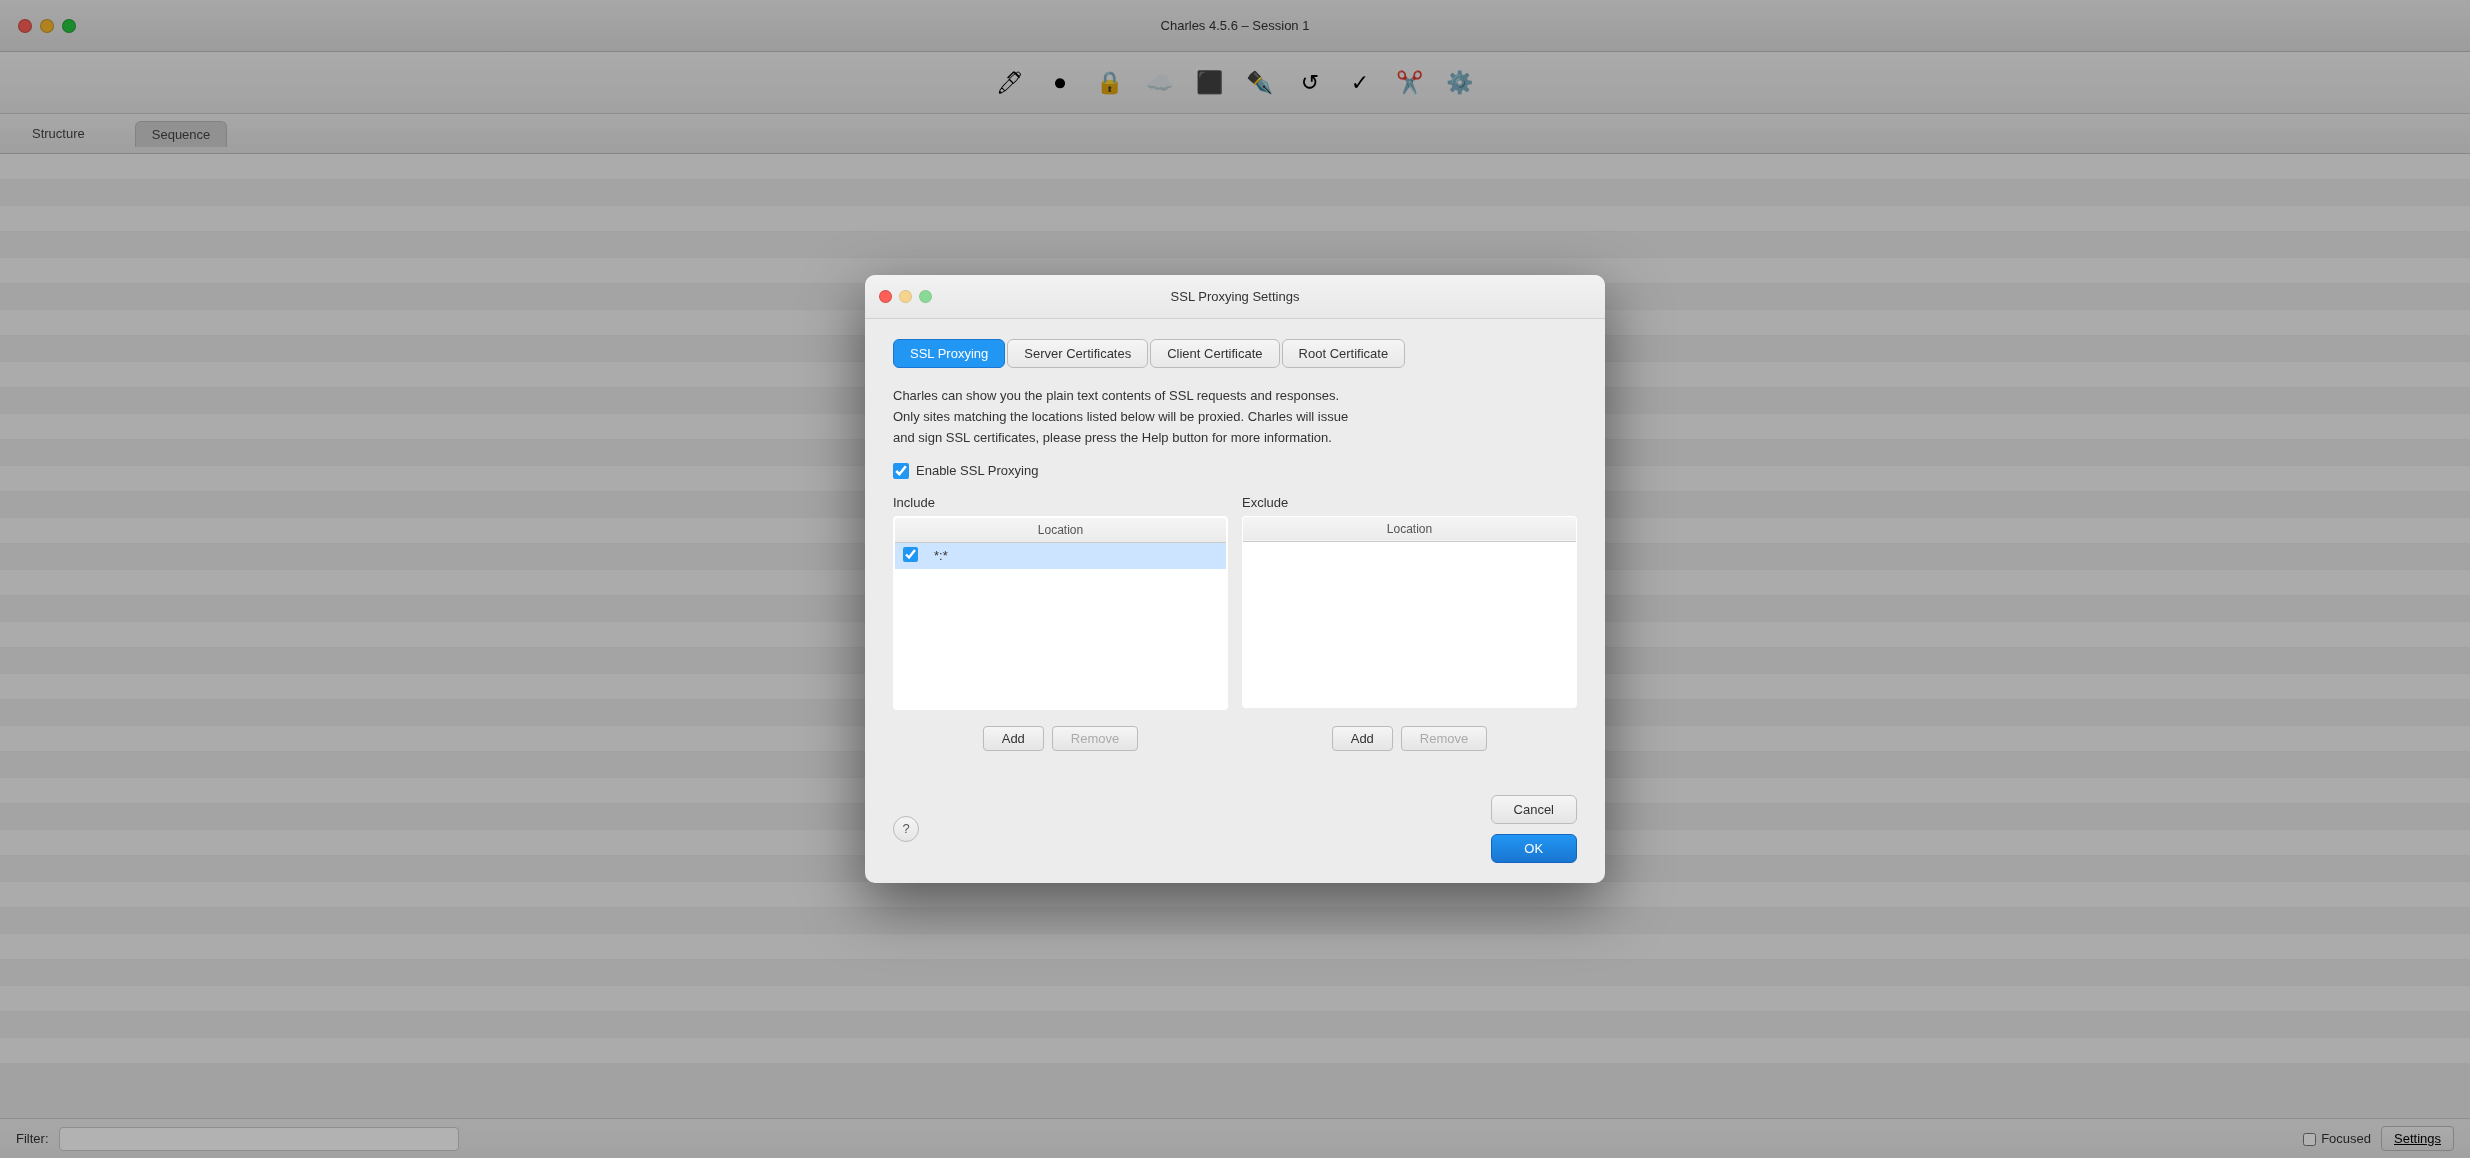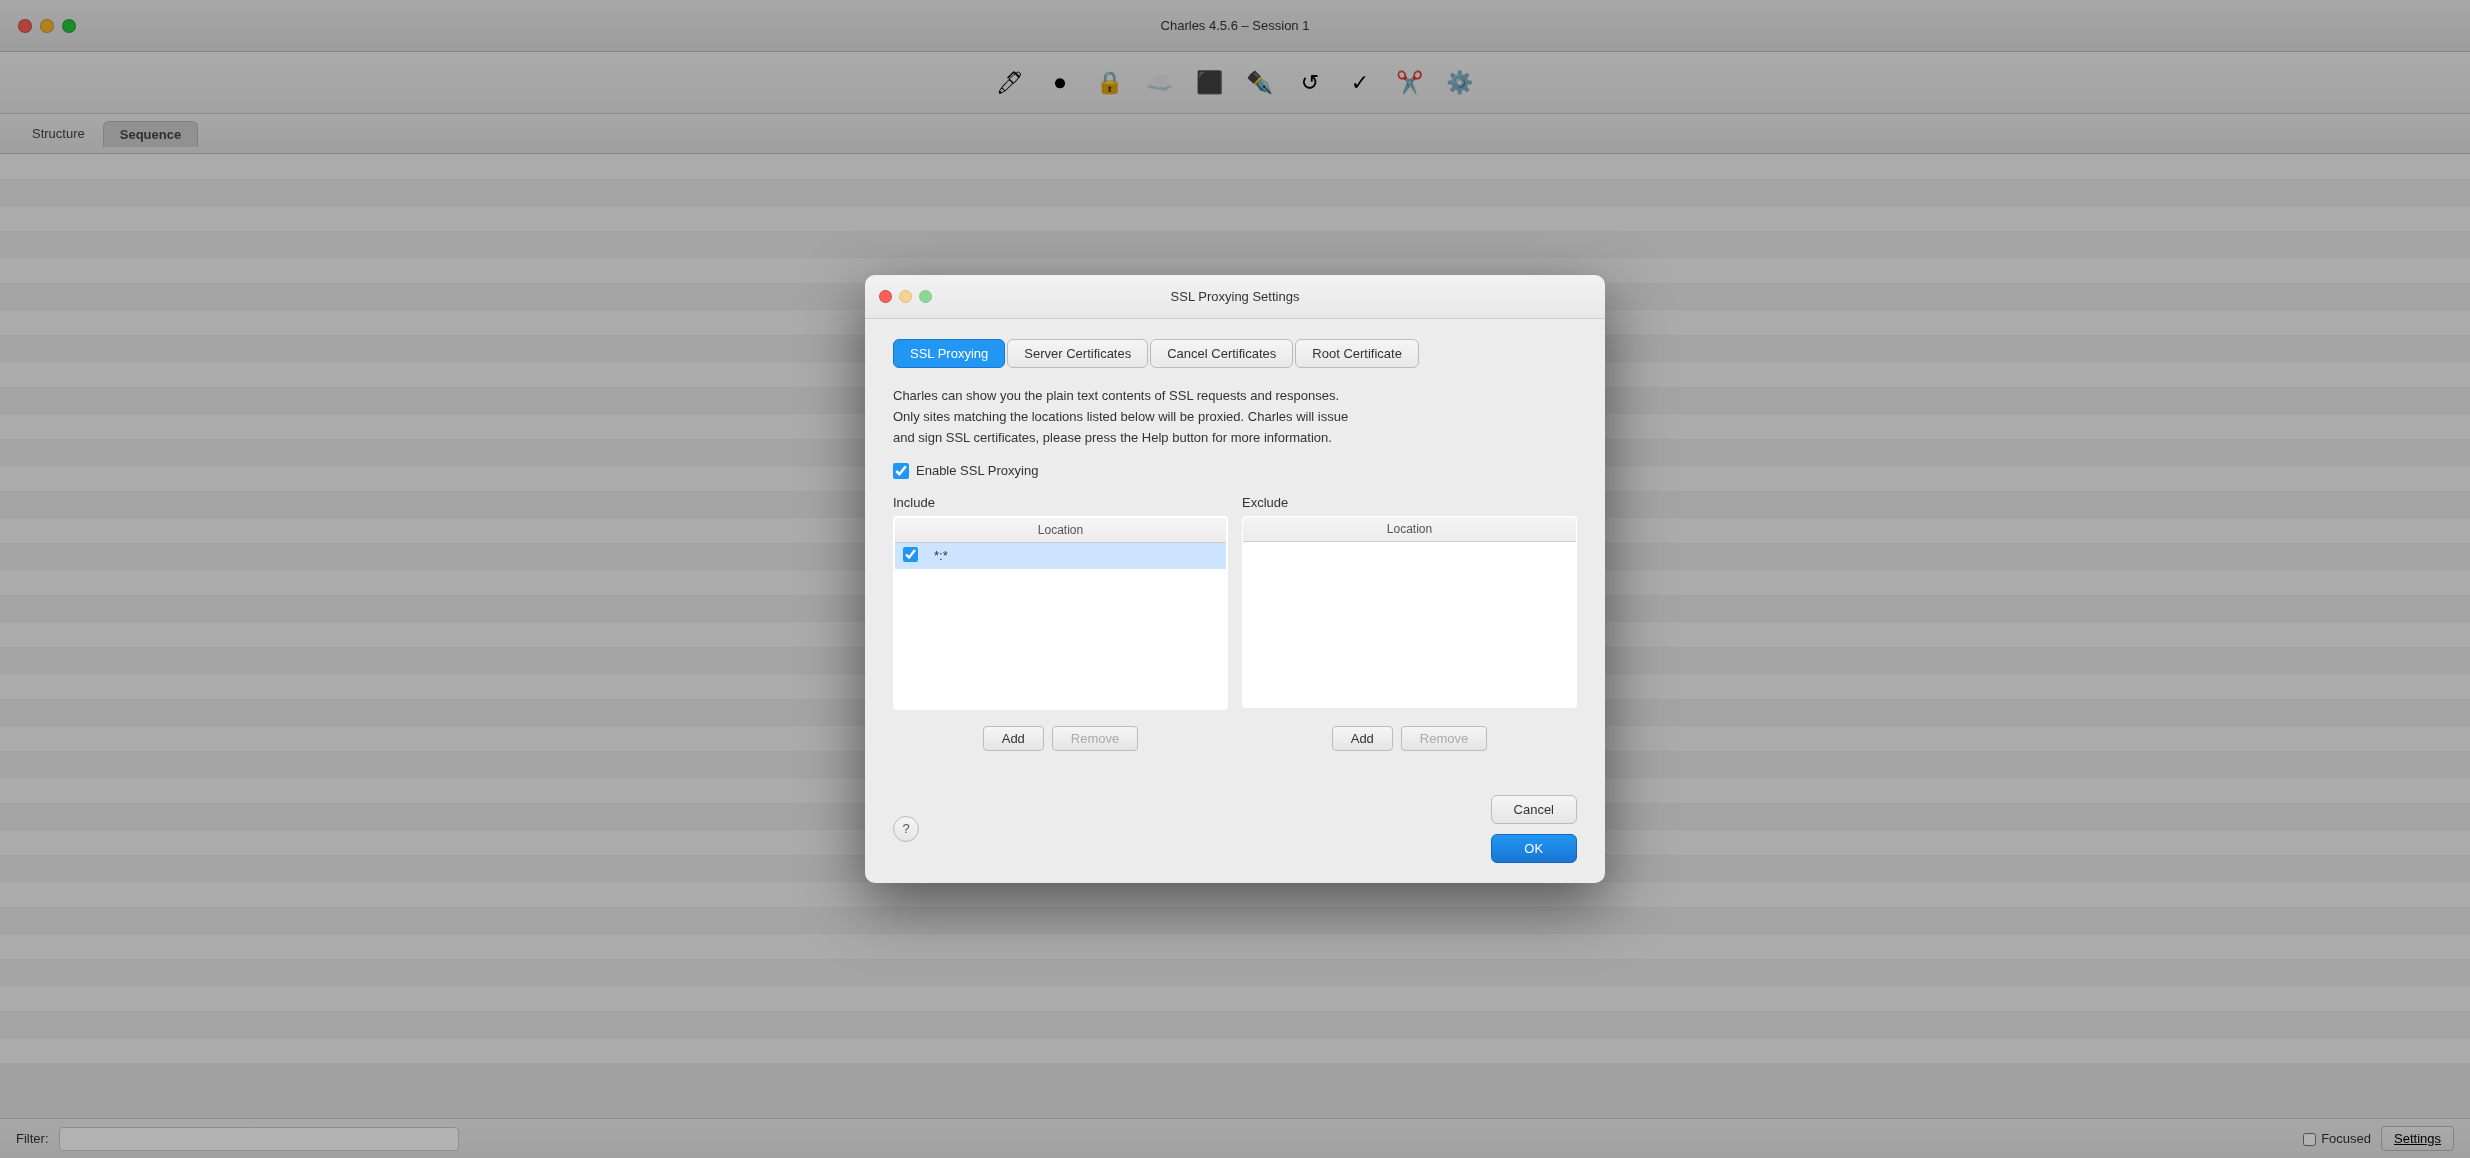--- a/index.html
+++ b/index.html
@@ -80,21 +80,22 @@
       padding: 5px 16px;
       border-radius: 6px 6px 0 0;
       font-size: 13px;
       color: #444;
       cursor: pointer;
     }
     .tab.active {
       background: #d0d0d0;
       border: 1px solid #bbb;
       border-bottom: none;
-      font-weight: 700;
+      font-weight: 400;
+      margin-left: 32px;
     }
 
     
     .table-header {
       background: linear-gradient(to bottom, #f8f8f8, #f0f0f0);
       height: 36px;
       display: flex;
       align-items: center;
       border-bottom: 1px solid #ccc;
       padding: 0 16px;
@@ -504,21 +505,21 @@
     <div class="modal-body">
 
       <div class="modal-tabs">
         <div class="modal-tab active">
           <span>SSL Proxying</span>
         </div>
         <div class="modal-tab">
           <span>Server Certificates</span>
         </div>
         <div class="modal-tab">
-          <span>Cancel Certificates</span>
+          <span>Client Certificate</span>
         </div>
         <div class="modal-tab">
           <span>Root Certificate</span>
         </div>
       </div>
 
       <p class="modal-desc">
         Charles can show you the plain text contents of SSL requests and responses.<br>
         Only sites matching the locations listed below will be proxied. Charles will issue<br>
         and sign SSL certificates, please press the Help button for more information.

